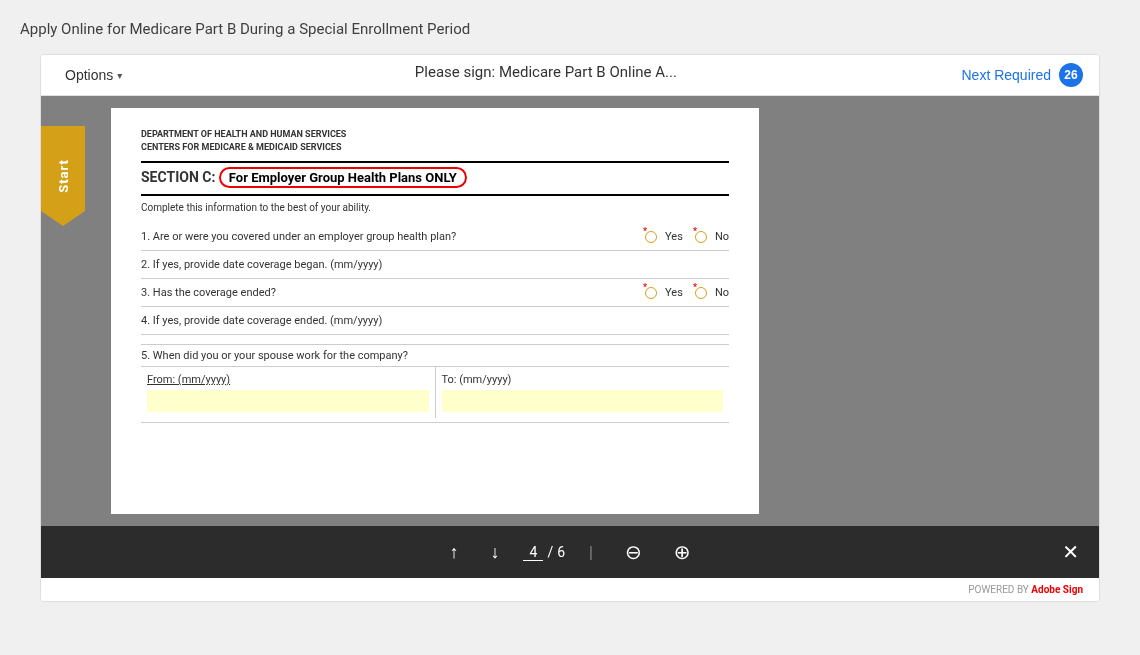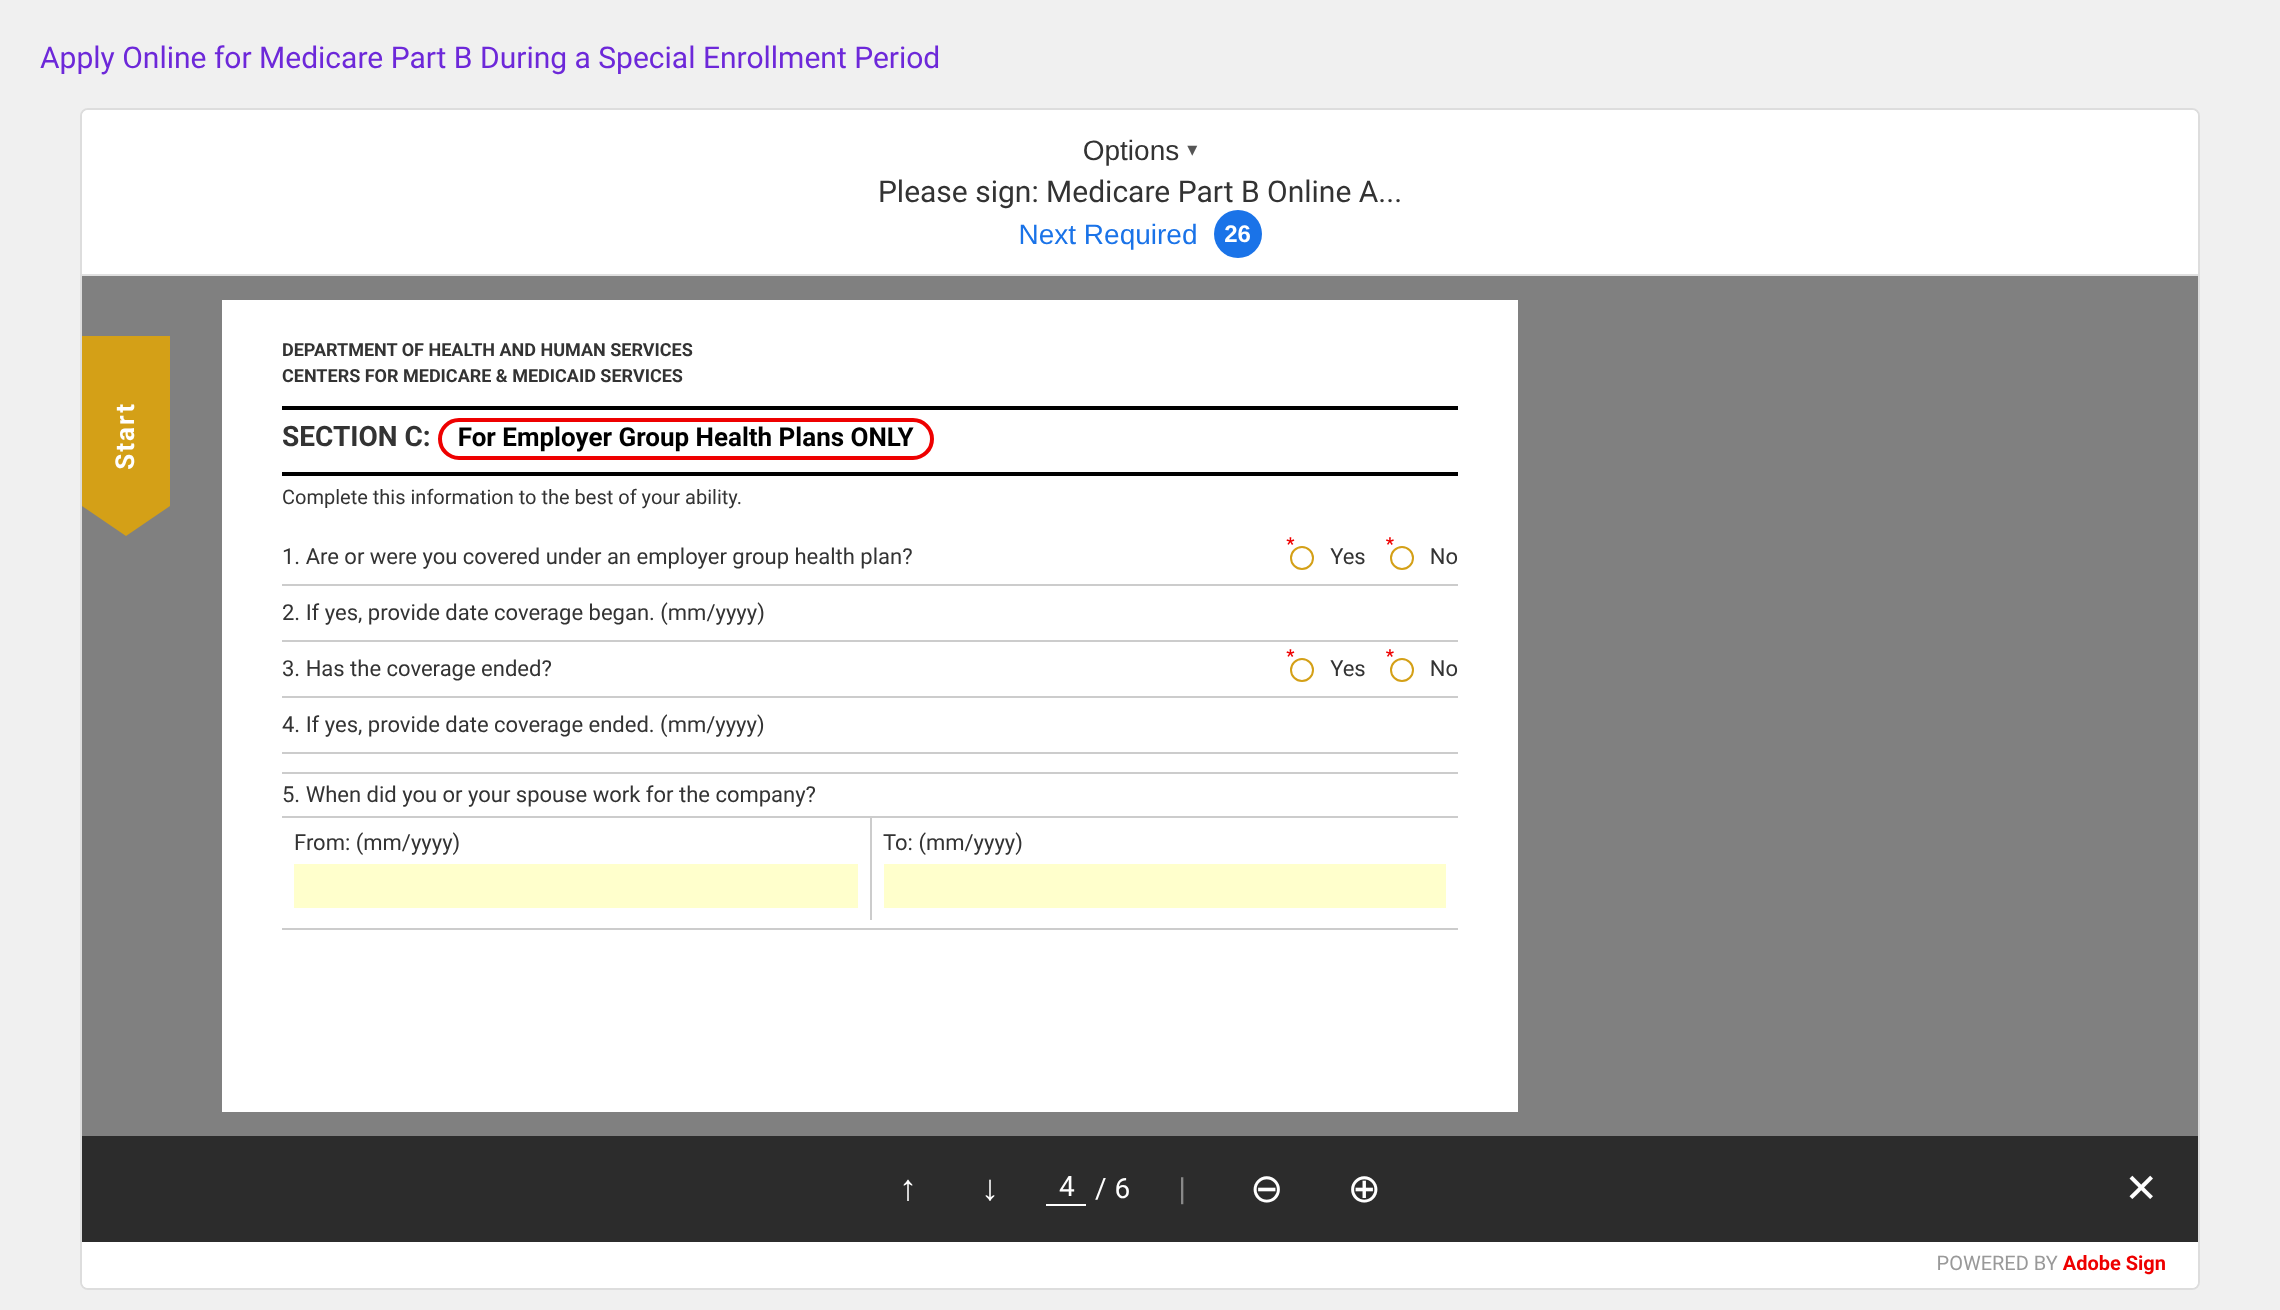--- a/index.html
+++ b/index.html
@@ -8,40 +8,39 @@
       background: #f0f0f0;
       width: 1140px;
       min-height: 655px;
       display: flex;
       flex-direction: column;
       align-items: center;
       padding: 20px;
     }
     .page-title {
       font-size: 15px;
-      color: #6d28d9;
+      color: #404040;
       align-self: flex-start;
       margin-bottom: 16px;
     }
     .main-container {
       background: #fff;
       border: 1px solid #ddd;
       border-radius: 4px;
       width: 100%;
       max-width: 1060px;
       overflow: hidden;
     }
     .toolbar {
       display: flex;
-      align-items: center;
+      align-items: flex-start;
       justify-content: space-between;
       padding: 8px 16px;
       border-bottom: 1px solid #e0e0e0;
       background: #fff;
-      flex-direction: column;
     }
     .options-btn {
       display: flex;
       align-items: center;
       gap: 4px;
       font-size: 14px;
       color: #333;
       cursor: pointer;
       border: none;
       background: none;
@@ -383,21 +382,21 @@
       </div>
 
       <div class="form-section-gap"></div>
 
       <div class="when-work-row">
         <div>
           <span>5. </span>
           <span>When did you or your spouse work for the company?</span>
         </div>
         <div style="display:flex; gap:0; margin-top:4px; border-top: 1px solid #ccc;">
-          <div class="date-input-cell" style="border-right:1px solid #ccc;">
+          <div class="date-input-cell" style="border-right:1px solid #ccc;text-decoration:underline;">
             <div>From: (mm/yyyy)</div>
             <div class="date-input-field"></div>
           </div>
           <div class="date-input-cell">
             <div>To: (mm/yyyy)</div>
             <div class="date-input-field"></div>
           </div>
         </div>
       </div>
 

